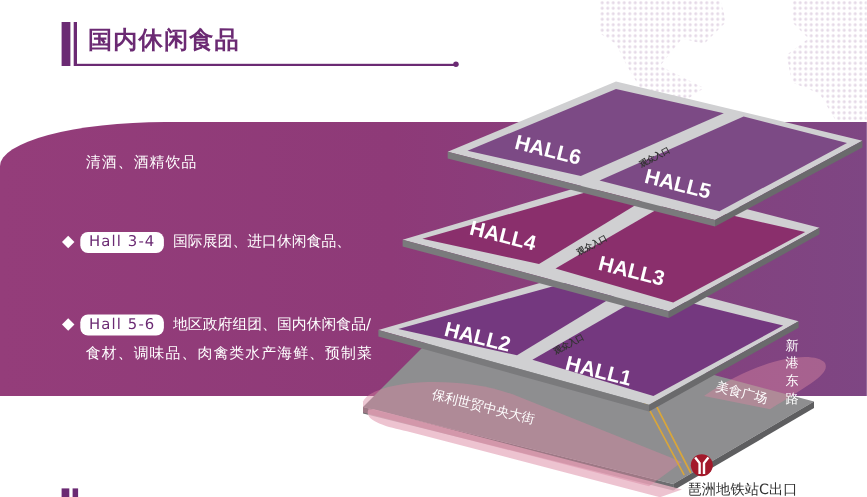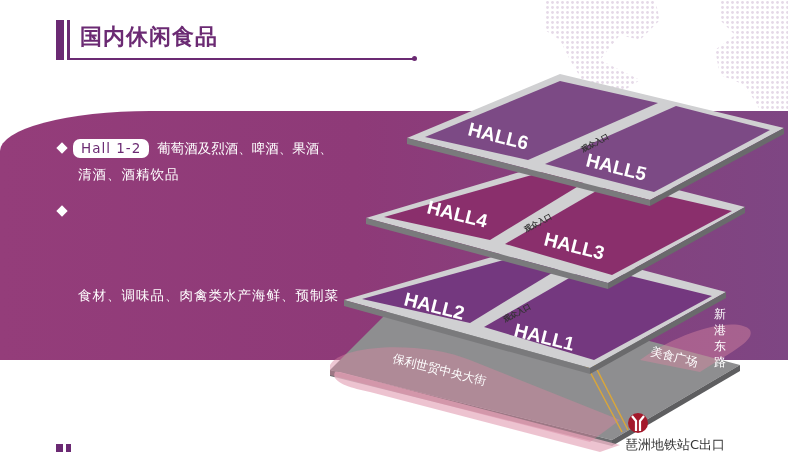--- a/index.html
+++ b/index.html
@@ -101,32 +101,34 @@
   <text x="625" y="449" font-family="DejaVu Sans, sans-serif" font-size="13" fill="#333">琶洲地铁站C出口</text>
 </svg>
 
 <div class="title-bar1"></div>
 <div class="title-bar2"></div>
 <div class="title">国内休闲食品</div>
 <div class="title-line"></div>
 <div class="title-dot"></div>
 
 <div class="item" style="top:135px;">
-  <div class="line1">
-    <span class="diamond"></span>
-    <span class="pill">Hall 1-2</span>
-    <span>葡萄酒及烈酒、啤酒、果酒、</span>
-  </div>
   <div class="indent">清酒、酒精饮品</div>
 </div>
 
 <div class="item" style="top:207px;">
   <div class="line1">
     <span class="diamond"></span>
+    <span class="pill">Hall 3-4</span>
+    <span>国际展团、进口休闲食品、</span>
   </div>
 </div>
 
 <div class="item" style="top:282px;">
+  <div class="line1">
+    <span class="diamond"></span>
+    <span class="pill">Hall 5-6</span>
+    <span>地区政府组团、国内休闲食品/</span>
+  </div>
   <div class="indent">食材、调味品、肉禽类水产海鲜、预制菜</div>
 </div>
 
 <div class="foot" style="left:56px;"></div>
 <div class="foot" style="left:66px; width:5px;"></div>
 
 </body></html>

